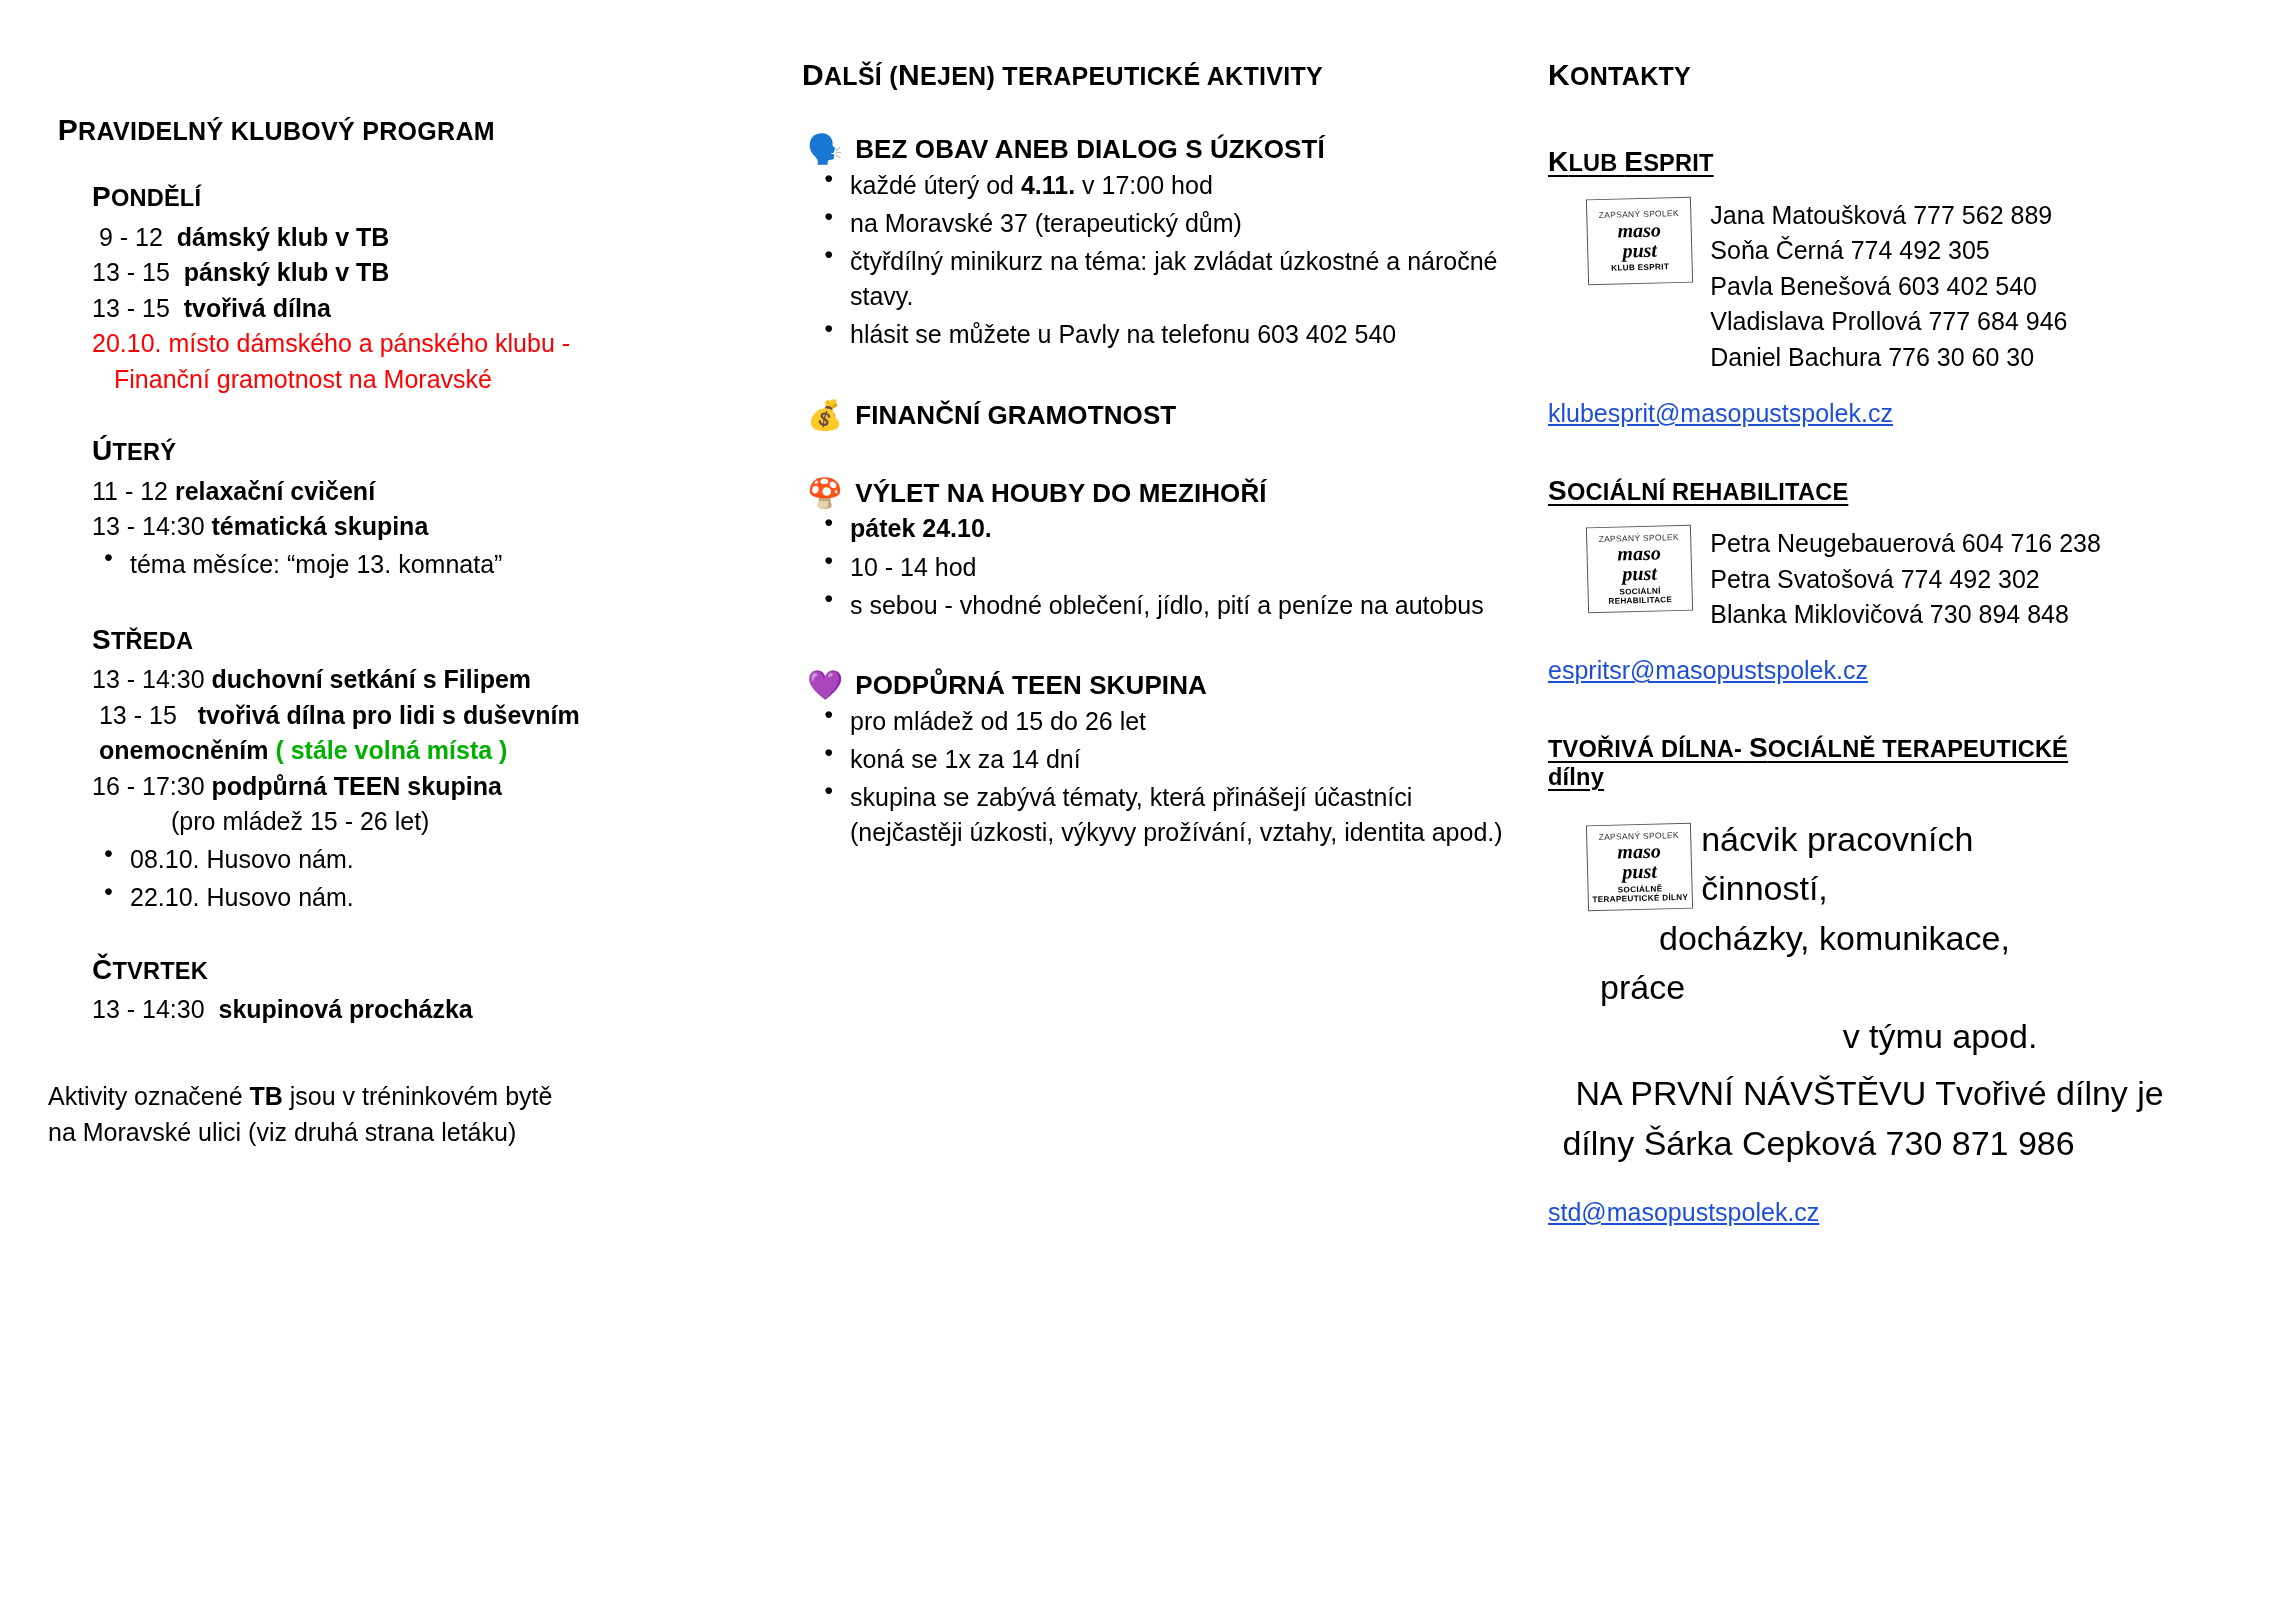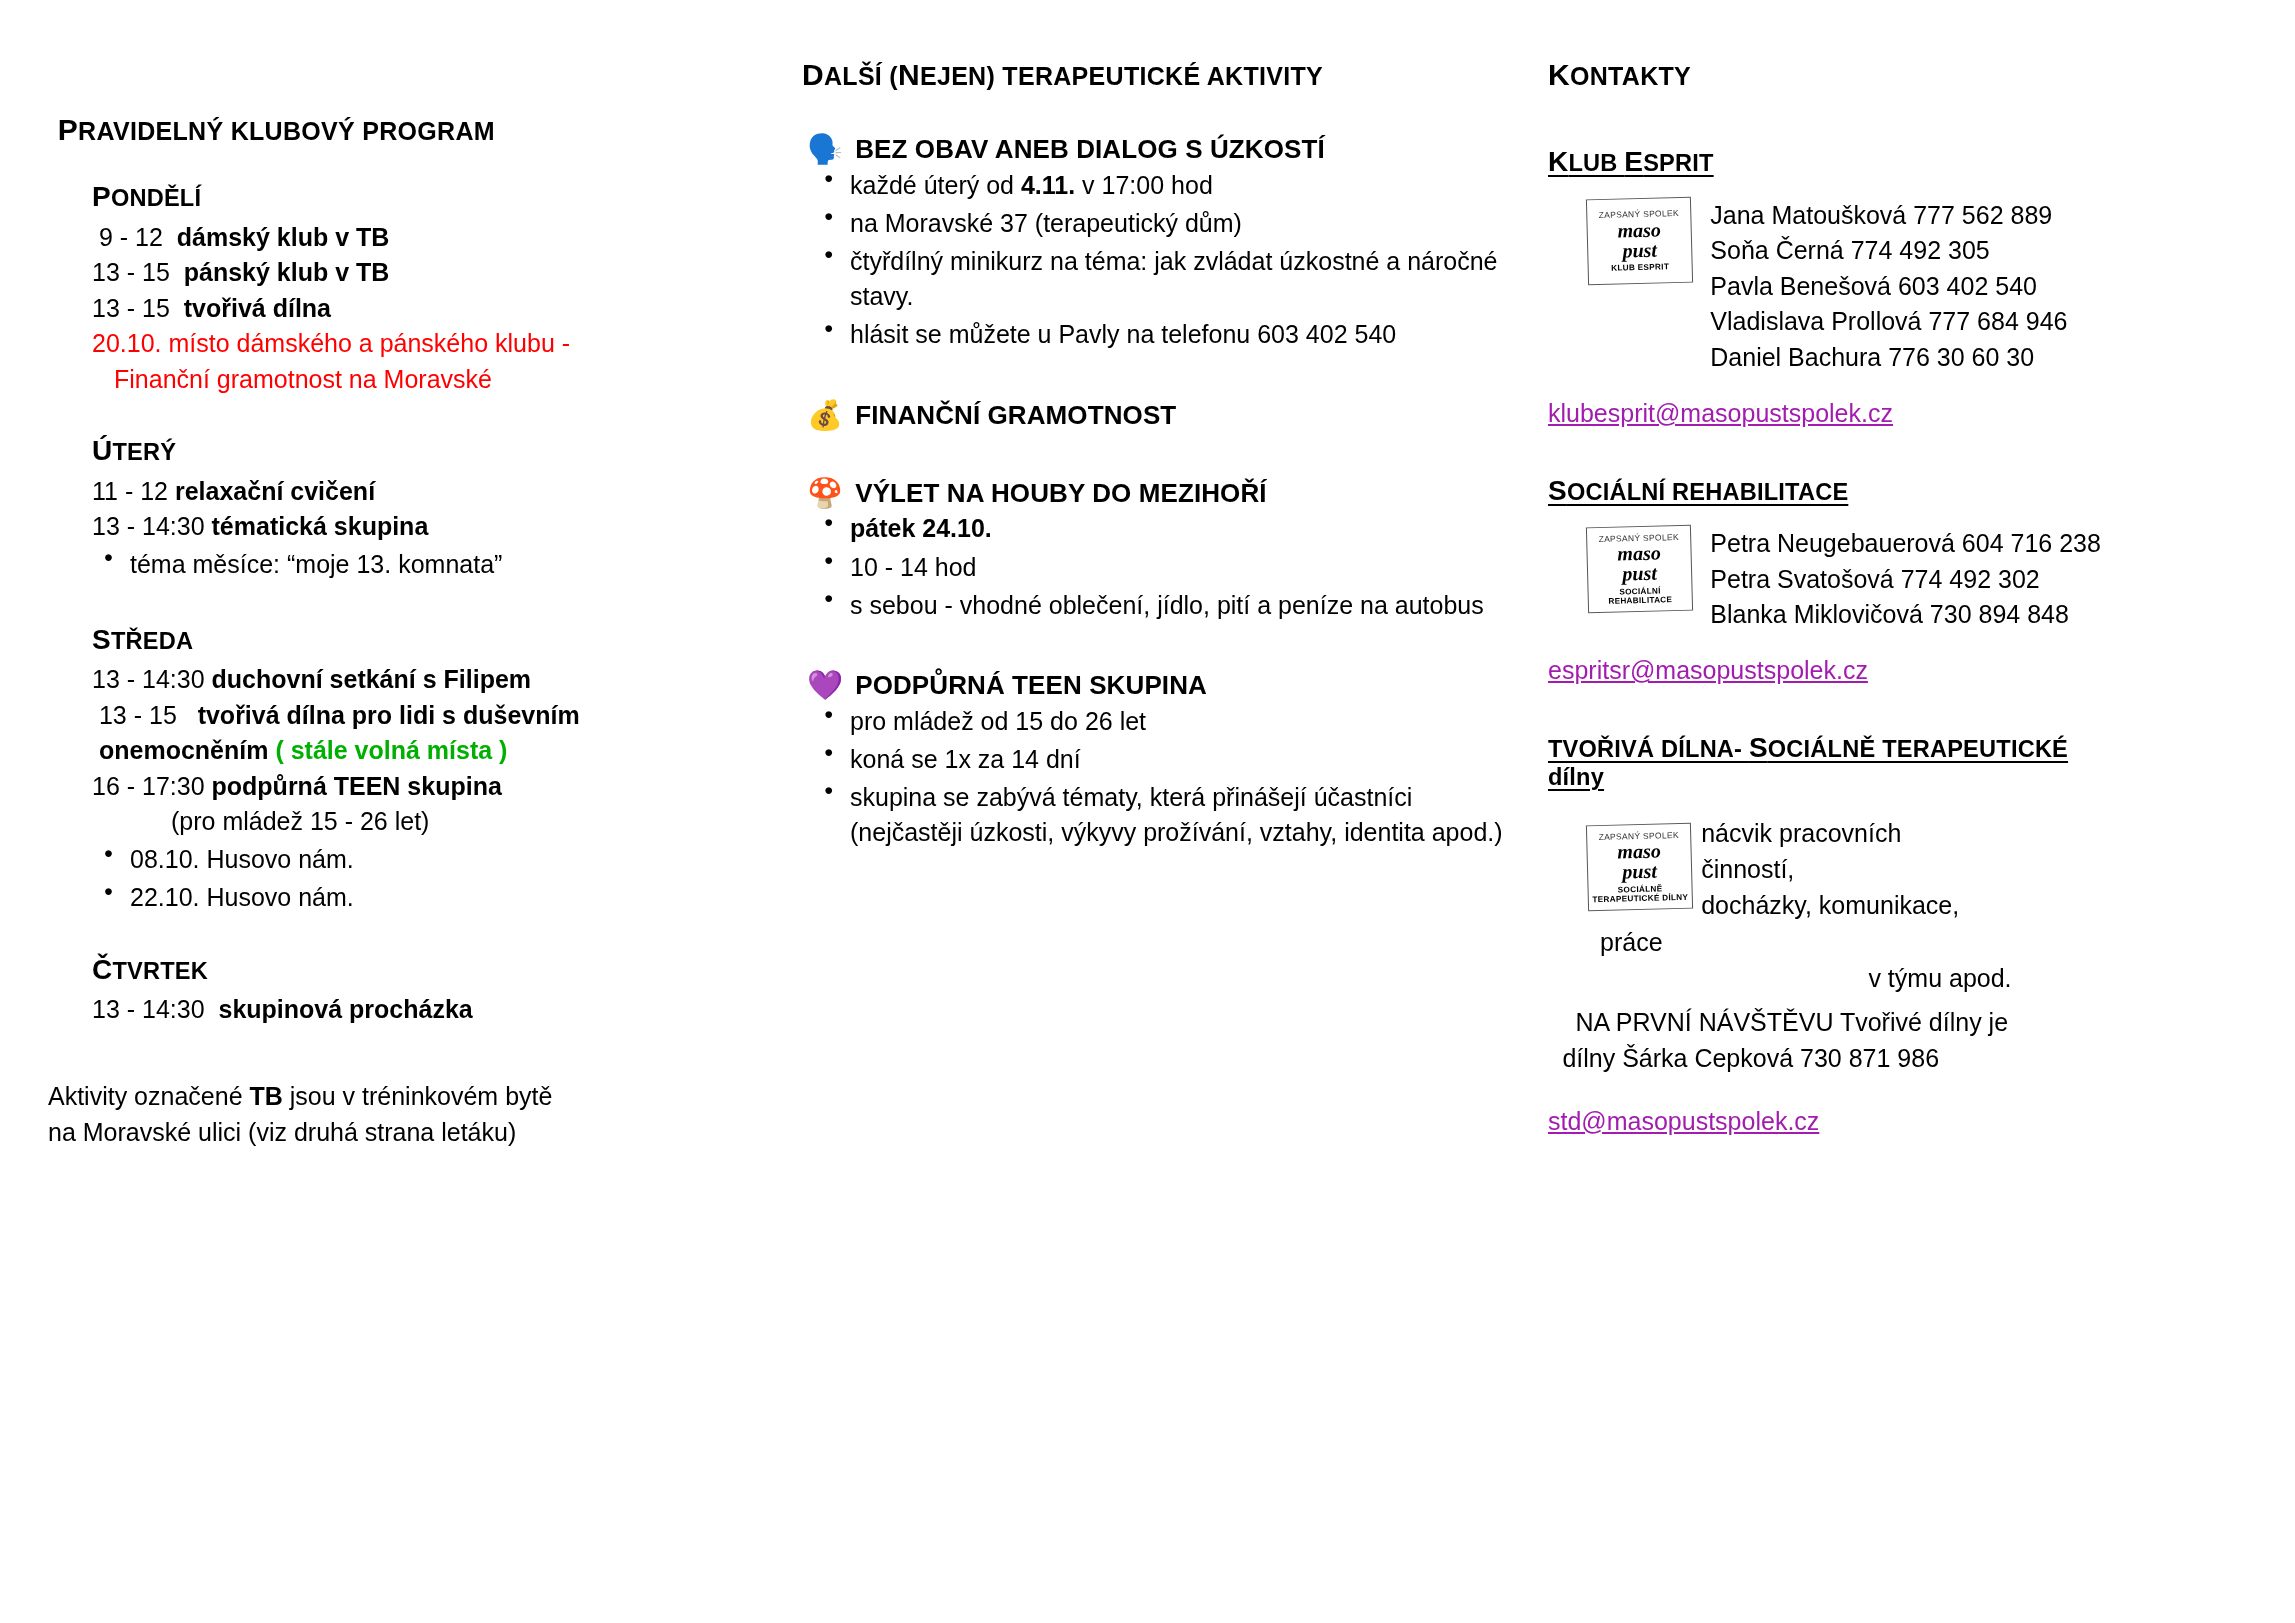--- a/index.html
+++ b/index.html
@@ -163,28 +163,28 @@
     margin-top: 3.3px;
     text-align: center;
     line-height: 1.15;
   }
   .contact-names {
     margin-left: 18.3px;
     font-size: 25px;
     line-height: 1.42;
   }
   .email {
-    color: #a21caf;
+    color: #1d4ed8;
     text-decoration: underline;
     font-size: 25px;
     margin-top: 23.6px;
     display: inline-block;
   }
   .std-text {
-    font-size: 25px;
+    font-size: 34px;
     line-height: 1.45;
   }
   .std-wrap { position: relative; margin-top: 15.7px; }
   .std-float { float: left; margin-right: 9.2px; }
 </style>
 </head>
 <body>
 
 <div class="page">
 

